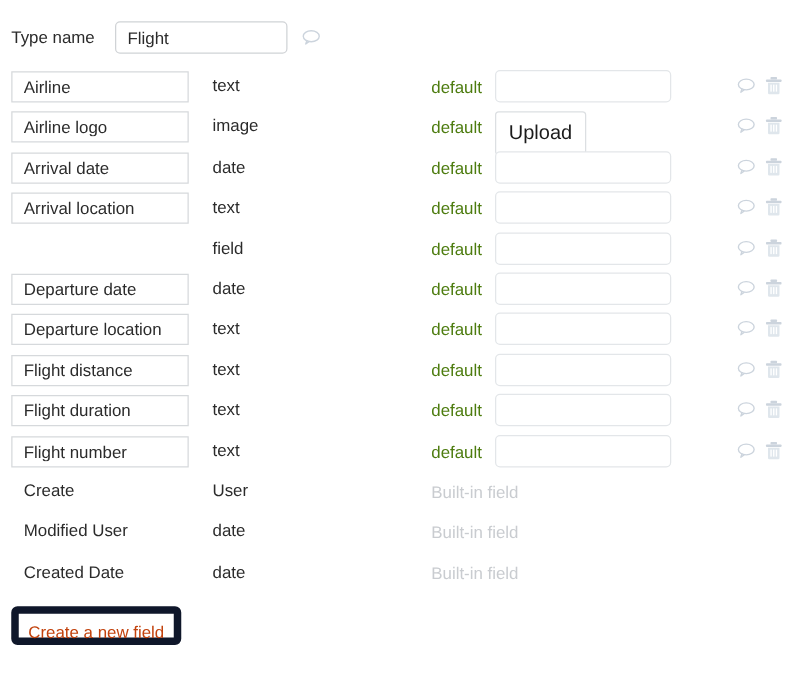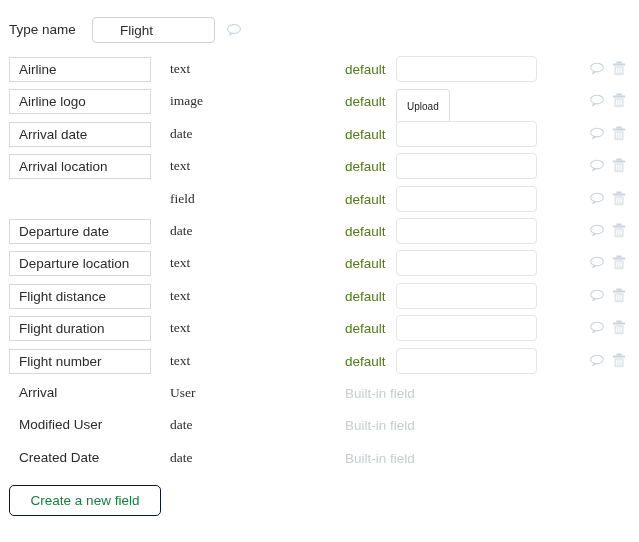--- a/index.html
+++ b/index.html
@@ -27,30 +27,30 @@
     align-items: center;
   }
   .typename-label {
     margin-left: 9px;
     width: 83px;
     font-size: 13.5px;
     color: #2b2b2b;
     line-height: 1;
   }
   .typename-input {
-    width: 123px;
+    width: 138px;
     height: 26px;
     box-sizing: border-box;
     border: 1px solid #d0d3d6;
     border-radius: 4px;
     background: #ffffff;
     font-family: "Liberation Sans", sans-serif;
     font-size: 13.5px;
     color: #2b2b2b;
-    padding: 0 27px;
+    padding: 0 9px;
     outline: none;
   }
   .typename-bubble {
     margin-left: 10px;
     display: inline-flex;
     align-items: center;
     justify-content: center;
     width: 18px;
     height: 18px;
   }
@@ -84,21 +84,20 @@
     outline: none;
   }
   .type-text {
     position: absolute;
     left: 170px;
     top: 6px;
     font-size: 13.5px;
     color: #2b2b2b;
     line-height: 14px;
     white-space: nowrap;
-    font-family: Liberation Serif, serif;
   }
   .default-label {
     position: absolute;
     left: 345px;
     top: 7px;
     font-size: 13.5px;
     color: #4d7c0f;
     line-height: 13px;
     white-space: nowrap;
   }
@@ -122,21 +121,21 @@
     position: absolute;
     left: 396px;
     top: 1px;
     height: 35px;
     padding: 0 10px;
     box-sizing: border-box;
     border: 1px solid #dcdfe2;
     border-radius: 3px;
     background: #ffffff;
     font-family: "Liberation Sans", sans-serif;
-    font-size: 10px;
+    font-size: 16px;
     color: #1c1c1c;
     line-height: 21px;
     cursor: pointer;
   }
   .builtin-label {
     position: absolute;
     left: 345px;
     top: 7px;
     font-size: 13.5px;
     color: #c9ccd0;
@@ -167,27 +166,27 @@
     width: 16px;
     height: 18px;
     cursor: pointer;
   }
 
   
   .create-btn {
     position: absolute;
     left: 9px;
     top: 485px;
-    width: 152px;
+    width: 136px;
     height: 31px;
     box-sizing: border-box;
-    border: 1px solid #0f172a;
+    border: 6px solid #0f172a;
     border-radius: 5px;
     background: #ffffff;
-    color: #15803d;
+    color: #c2410c;
     font-family: "Liberation Sans", sans-serif;
     font-size: 13.5px;
     cursor: pointer;
     text-align: center;
     line-height: 29px;
     padding: 0;
   }
 </style>
 </head>
 <body>
@@ -377,21 +376,21 @@
       <span class="icon-trash"><svg width="16" height="18" viewBox="0 0 16 18" aria-hidden="true">
           <rect x="5.4" y="1.6" width="5.2" height="1.9" rx="0.5" fill="#ccd4dd"></rect>
           <rect x="1.8" y="3.6" width="12.4" height="1.9" rx="0.6" fill="#ccd4dd"></rect>
           <path d="M3.4 6.2 h9.2 v8.1 a1 1 0 0 1 -1 1 h-7.2 a1 1 0 0 1 -1 -1 z" fill="#dfe6ec"></path>
           <rect x="5.3" y="7.7" width="1.1" height="5.6" fill="#ffffff"></rect>
           <rect x="7.45" y="7.7" width="1.1" height="5.6" fill="#ffffff"></rect>
           <rect x="9.6" y="7.7" width="1.1" height="5.6" fill="#ffffff"></rect>
         </svg></span>
     </div>
     <div class="field-row">
-      <span class="builtin-name">Arrival</span>
+      <span class="builtin-name">Create</span>
       <span class="type-text">User</span>
       <span class="builtin-label">Built-in field</span>
     </div>
     <div class="field-row">
       <span class="builtin-name">Modified User</span>
       <span class="type-text">date</span>
       <span class="builtin-label">Built-in field</span>
     </div>
     <div class="field-row">
       <span class="builtin-name">Created Date</span>

